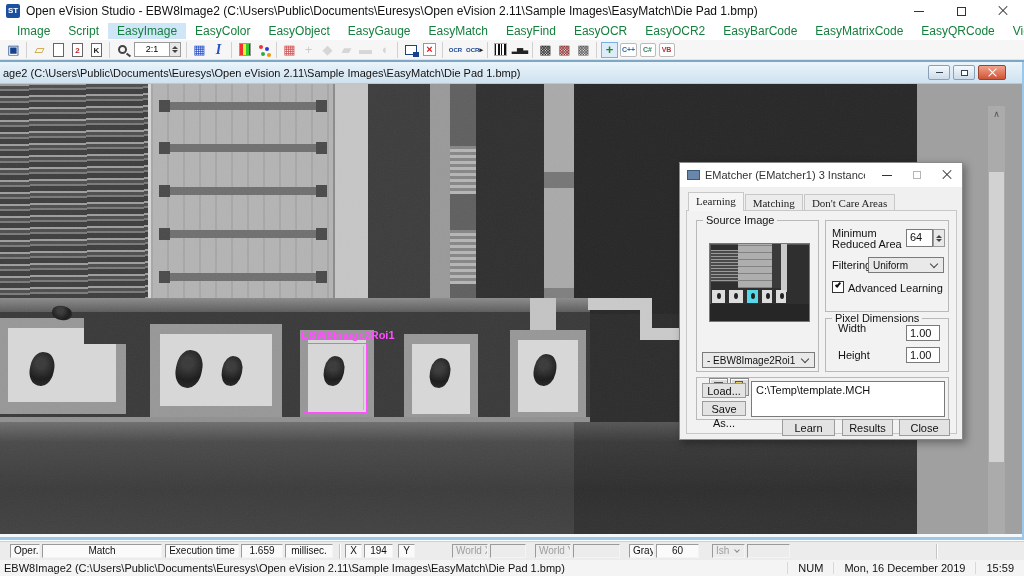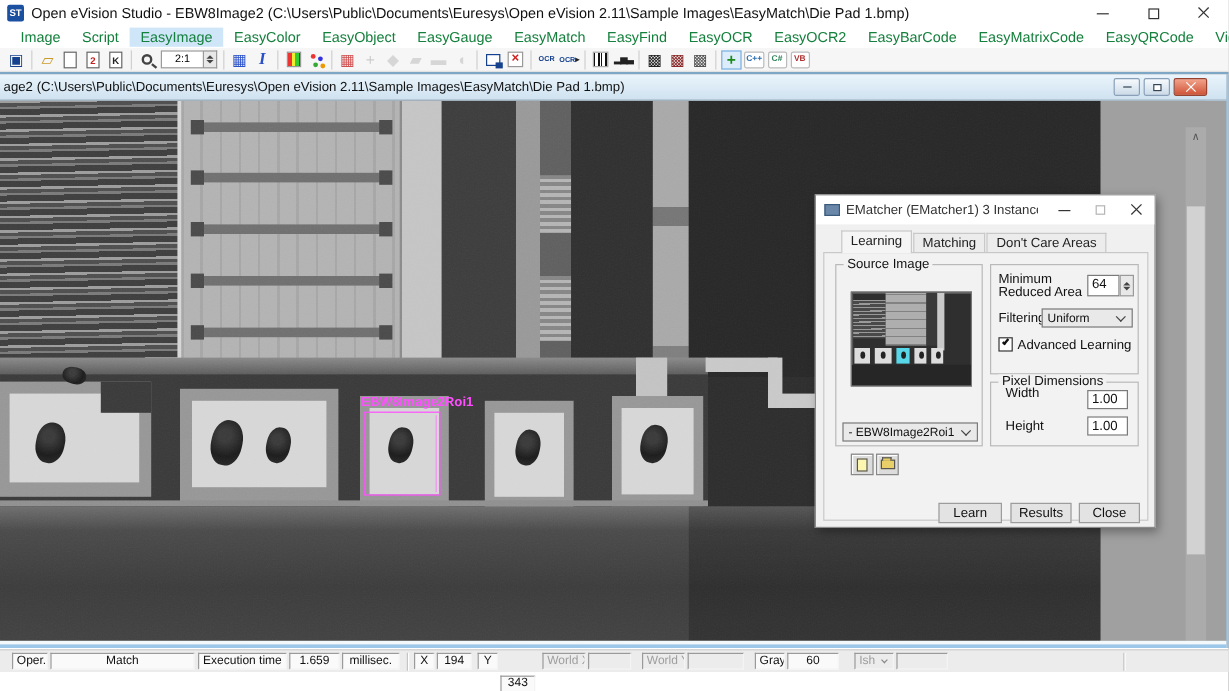--- a/index.html
+++ b/index.html
@@ -107,21 +107,21 @@
   .roi-label { left:301px; top:245px; font-size:11px; font-weight:bold; color:#ff4bff; white-space:nowrap; }
 
   
   .dialog { position:absolute; left:679px; top:162px; width:284px; height:278px; background:#f0f0f0; border:1px solid #8a8a8a; box-shadow:3px 3px 8px rgba(0,0,0,.35); font-size:11px; color:#111; }
   .dlg-titlebar { position:absolute; left:0; top:0; width:100%; height:24px; background:#fff; display:flex; align-items:center; }
   .dlg-icon { width:13px; height:10px; background:#6a86a8; border:1px solid #3a5a7a; margin:0 5px 0 7px; }
   .dlg-title { font-size:11px; color:#333; white-space:nowrap; overflow:hidden; max-width:160px; }
   .dlg-btns { position:absolute; right:0; top:0; display:flex; height:24px; }
   .dlg-cap { width:30px; height:24px; display:flex; align-items:center; justify-content:center; }
   .dlg-cap .glyph-max { border-color:#b5b5b5; width:8px; height:8px; }
-  .tabs { position:absolute; left:21px; top:29px; display:flex; align-items:flex-end; }
+  .tabs { position:absolute; left:8px; top:29px; display:flex; align-items:flex-end;font-family:Liberation Serif, serif; }
   .tab { height:17px; padding:2px 7px; font-size:11px; background:#ececec; border:1px solid #c8c8c8; border-bottom:none; margin-right:1px; color:#222; }
   .tab.active { background:#f5f5f5; height:19px; position:relative; z-index:2; }
   .tabpanel { position:absolute; left:6px; top:47px; width:271px; height:224px; border:1px solid #c8c8c8; background:#f2f2f2; }
   .group { position:absolute; border:1px solid #b9b9b9; }
   .group-label { position:absolute; top:-7px; left:6px; background:#f2f2f2; padding:0 3px; font-size:11px; white-space:nowrap; }
   .thumbbox { position:absolute; left:12px; top:22px; width:101px; height:79px; border:1px solid #777; background:#2f2f2f; box-shadow:inset 1px 1px 0 #555; overflow:hidden; }
   .thumbbox div { position:absolute; }
   .t-wires { left:1px; top:6px; width:27px; height:32px; background:repeating-linear-gradient(179deg,#999 0 1px,#4a4a4a 1px 3px); }
   .t-cells { left:28px; top:0; width:34px; height:44px; background:#aeaeae; background-image:repeating-linear-gradient(0deg,rgba(0,0,0,.25) 0 1px,rgba(0,0,0,0) 1px 7px); }
   .t-band { left:62px; top:0; width:9px; height:44px; background:#3a3a3a; }
@@ -515,20 +515,25 @@
       </div>
 
       <div class="group" style="left:138px;top:107px;width:124px;height:54px">
         <div class="group-label">Pixel Dimensions</div>
         <div class="lbl" style="left:12px;top:3px">Width</div>
         <div class="field" style="left:80px;top:6px;width:34px;height:16px">1.00</div>
         <div class="lbl" style="left:12px;top:30px">Height</div>
         <div class="field" style="left:80px;top:28px;width:34px;height:16px">1.00</div>
       </div>
 
+      <div class="group" style="left:9px;top:166px;width:253px;height:43px">
+        <div class="btn" style="left:5px;top:5px;width:44px;height:15px;line-height:14px">Load...</div>
+        <div class="btn" style="left:5px;top:23px;width:44px;height:15px;line-height:14px">Save As...</div>
+        <div class="txtarea" style="left:54px;top:3px;width:194px;height:36px">C:\Temp\template.MCH</div>
+      </div>
 
     </div>
 
     <div class="btn" style="left:102px;top:256px;width:53px;height:17px;line-height:16px">Learn</div>
     <div class="btn" style="left:162px;top:256px;width:51px;height:17px;line-height:16px">Results</div>
     <div class="btn" style="left:219px;top:256px;width:51px;height:17px;line-height:16px">Close</div>
   </div>
 
   <div class="statusbar" id="statusbar">
       <span class="sbox" style="width: 30px;">Oper.</span>
@@ -548,14 +553,20 @@
       <span class="sbox center" style="width: 25px; margin-left: 9px;">Gray</span>
       <span class="sbox center" style="width: 43px;">60</span>
       <span class="sbox gray scombo" style="width: 33px; margin-left: 13px;">
         <span style="flex: 1 1 0%;">Ish</span>
         <span class="chev"></span>
       </span>
       <span class="sbox gray" style="width: 43px;"></span>
       <span class="ssep" style="margin-left: 146px;"></span>
     </div>
 
+  <div class="bottombar">
+    <div class="bpath">EBW8Image2 (C:\Users\Public\Documents\Euresys\Open eVision 2.11\Sample Images\EasyMatch\Die Pad 1.bmp)</div>
+    <div class="bitem">NUM</div>
+    <div class="bitem">Mon, 16 December 2019</div>
+    <div class="bitem">15:59</div>
+  </div>
 
 </div>
 
 </body></html>

